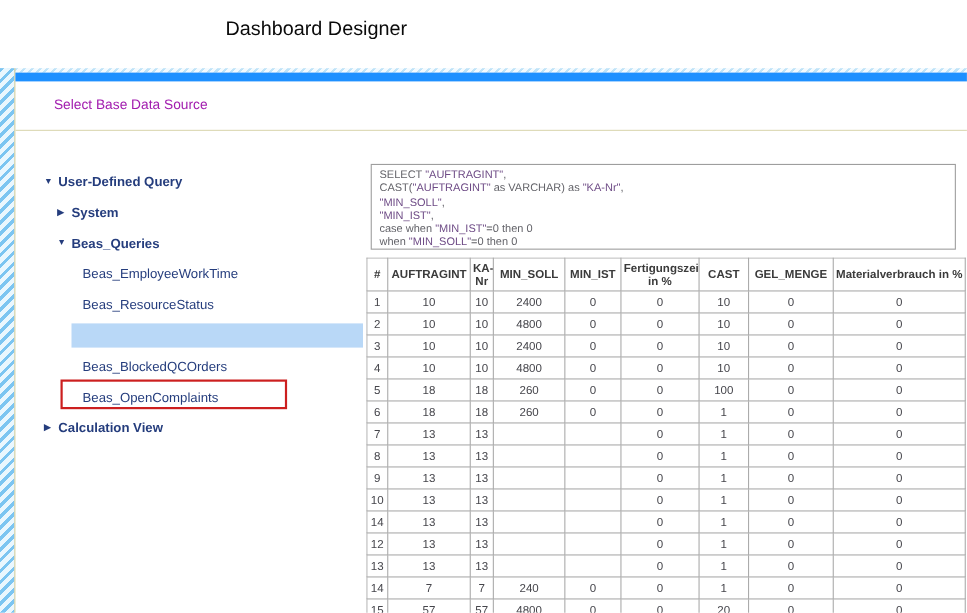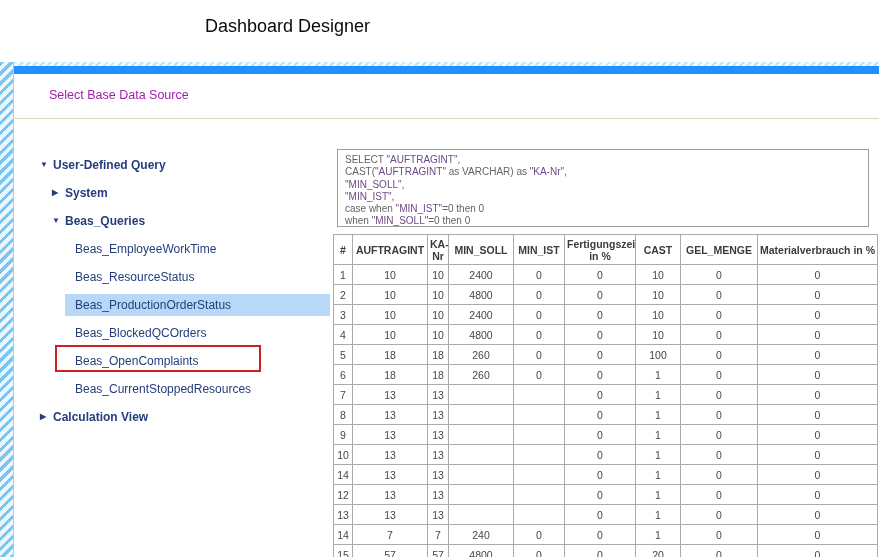--- a/index.html
+++ b/index.html
@@ -104,30 +104,26 @@
       <span class="lab">Beas_Queries</span>
     </div>
     <div class="tree-row lvl3">
       <span class="lab">Beas_EmployeeWorkTime</span>
     </div>
     <div class="tree-row lvl3">
       <span class="lab">Beas_ResourceStatus</span>
     </div>
     <div class="tree-row lvl3 selected">
       <div class="hl"></div>
-      <span class="lab">Beas_ProductionOrderStatus</span>
     </div>
     <div class="tree-row lvl3">
       <span class="lab">Beas_BlockedQCOrders</span>
     </div>
     <div class="tree-row lvl3">
       <span class="lab">Beas_OpenComplaints</span>
-    </div>
-    <div class="tree-row lvl3">
-      <span class="lab">Beas_CurrentStoppedResources</span>
     </div>
     <div class="tree-row lvl1 group">
       <span class="arrow">▶</span>
       <span class="lab">Calculation View</span>
     </div>
   </div>
 <div class="annotation-box"></div>
 
 <div class="sql-box"><div><span>SELECT </span><span class="q">"AUFTRAGINT"</span><span>,</span></div><div><span>CAST(</span><span class="q">"AUFTRAGINT"</span><span> as VARCHAR) as </span><span class="q">"KA-Nr"</span><span>,</span></div><div><span class="q">"MIN_SOLL"</span><span>,</span></div><div><span class="q">"MIN_IST"</span><span>,</span></div><div><span>case when </span><span class="q">"MIN_IST"</span><span>=0 then 0</span></div><div><span>when </span><span class="q">"MIN_SOLL"</span><span>=0 then 0</span></div></div>
 

